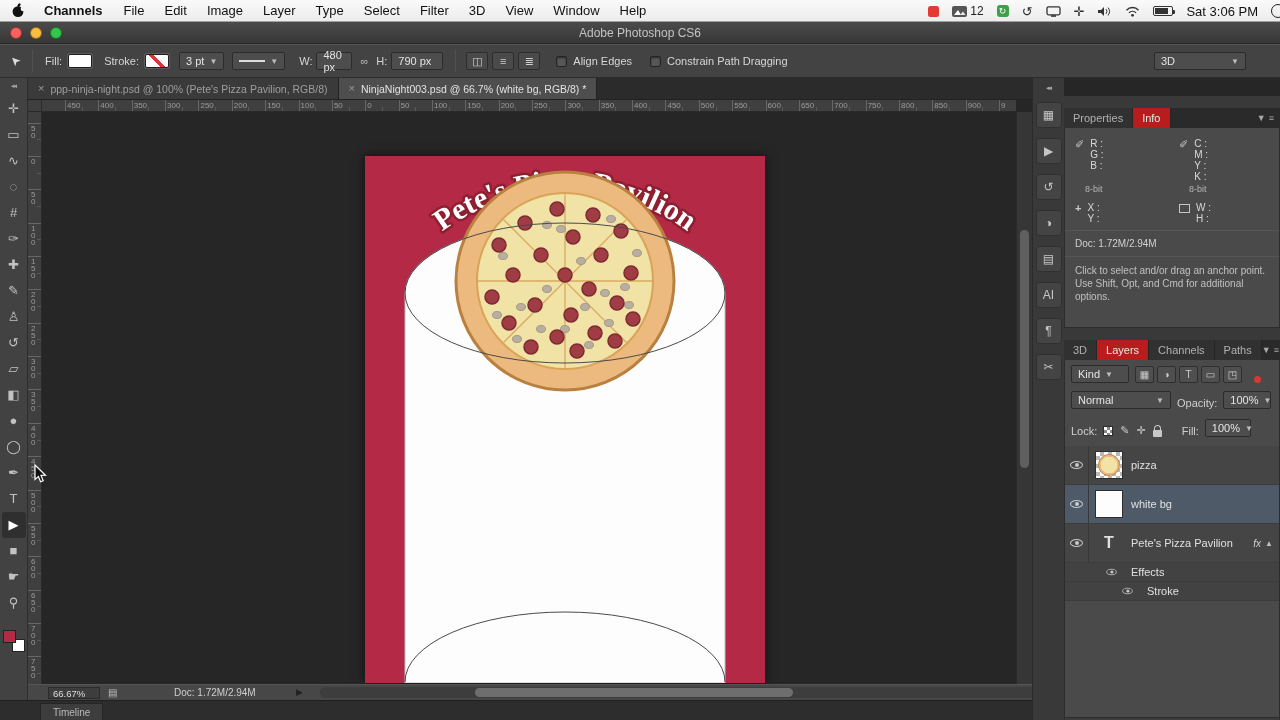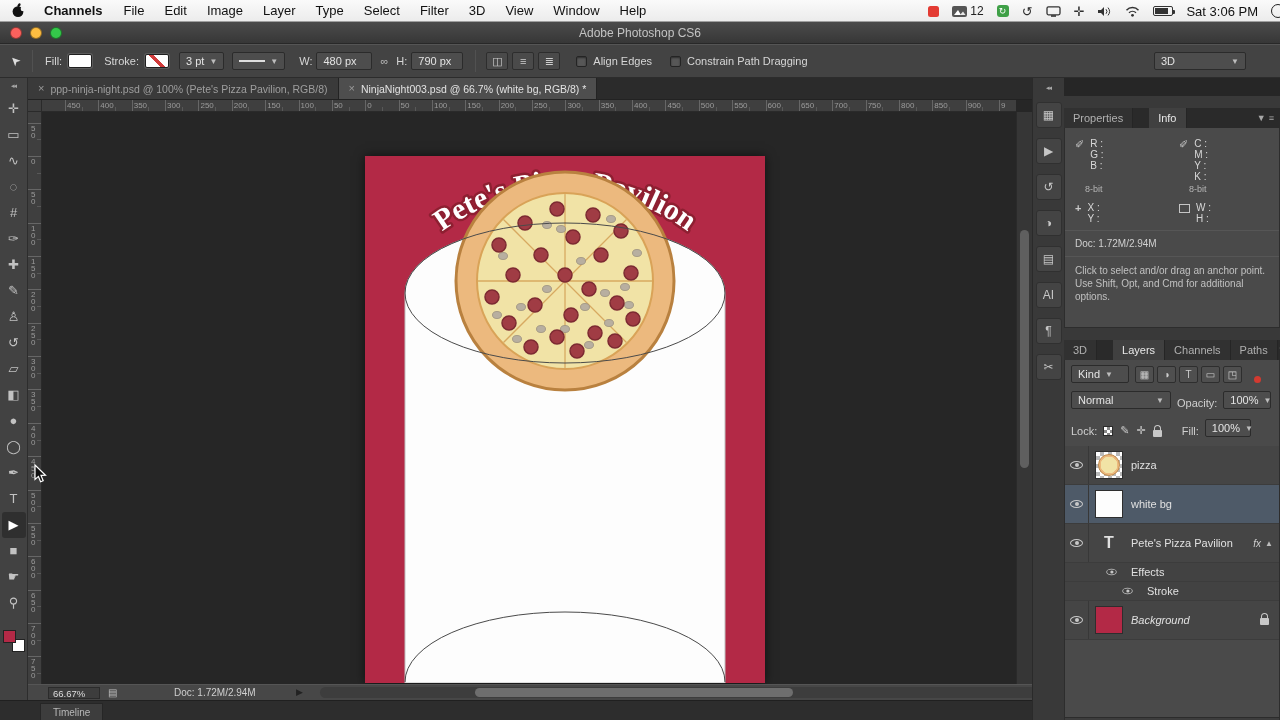--- a/index.html
+++ b/index.html
@@ -112,21 +112,21 @@
   
   .dockstrip{position:absolute;left:1032px;top:78px;width:32px;height:642px;background:#393939;
     border-left:1px solid #2a2a2a;display:flex;flex-direction:column;align-items:center;z-index:22;}
   .strip-chevron{font-size:7px;color:#a8a8a8;letter-spacing:-1px;margin:6px 0 10px 0;}
   .strip-icon{width:26px;height:26px;margin-bottom:10px;display:flex;align-items:center;justify-content:center;
     color:#c6c6c6;font-size:12px;background:#444;border:1px solid #303030;border-radius:3px;}
   .panels{position:absolute;left:1064px;top:96px;width:216px;height:642px;background:#393939;z-index:22;}
   .ptabrow{position:absolute;left:0;width:216px;height:20px;background:#2a2a2a;display:flex;align-items:stretch;}
   .ptab{padding:0 9px;font-size:11px;color:#b0b0b0;background:#313131;border-right:1px solid #252525;
     display:flex;align-items:center;}
-  .ptab.active{background:#404040;color:#e8e8e8;margin-left:16px;}
+  .ptab.active{background:#b91c1c;color:#e8e8e8;}
   .pmenu{margin-left:auto;color:#a8a8a8;font-size:9px;display:flex;align-items:center;padding-right:6px;gap:3px;}
   .pbody{position:absolute;left:0;width:216px;background:#4a4a4a;border:1px solid #2d2d2d;border-top:none;}
   .ilab{font-size:10px;color:#d8d8d8;line-height:11px;}
   .icol{position:absolute;display:flex;gap:6px;}
   .icol .icon{color:#c9c9c9;font-size:11px;}
   .boxicon{display:inline-block;width:11px;height:9px;border:1px solid #c5c5c5;margin-top:2px;}
   .bits{position:absolute;font-size:9px;color:#b5b5b5;}
   .idivider{position:absolute;left:0;width:214px;height:1px;background:#3a3a3a;border-bottom:1px solid #565656;}
   .idoc{position:absolute;left:10px;font-size:10px;color:#d0d0d0;}
   .ihint{position:absolute;left:10px;width:194px;font-size:10px;line-height:13px;color:#c0c0c0;}
@@ -258,21 +258,21 @@
     <span class="swatch none" style="margin-left:6px;"></span>
     <span class="field" style="margin-left:10px;">
       <span>3 pt</span>
         <span class="dd">▼</span>
     </span>
     <span class="field" style="margin-left:8px;">
       <span class="linepreview"></span>
         <span class="dd">▼</span>
     </span>
     <span class="ob-label" style="margin-left:14px;">W:</span>
-    <span class="field" style="margin-left:4px;width:56px;">
+    <span class="field" style="margin-left:4px;width:36px;">
       <span>480 px</span>
     </span>
     <span class="ob-label" style="margin-left:8px;color:#bdbdbd;">∞</span>
     <span class="ob-label" style="margin-left:8px;">H:</span>
     <span class="field" style="margin-left:4px;width:52px;">
       <span>790 px</span>
     </span>
     <span class="ob-sep" style="margin-left:12px;"></span>
     <span id="path-buttons" style="display:flex;gap:4px;margin-left:10px;">
         <span class="obtn">◫</span>
@@ -744,28 +744,20 @@
               <span class="eye"></span>
             </div>
             <span class="lname">Effects</span>
           </div>
           <div class="layer-row h19">
             <div class="eyecell" style="border-right: none; margin-left: 50px;">
               <span class="eye"></span>
             </div>
             <span class="lname">Stroke</span>
           </div>
-          <div class="layer-row h39">
-            <div class="eyecell">
-              <span class="eye"></span>
-            </div>
-            <div class="thumb" style="background: rgb(179, 41, 70);"></div>
-            <span class="lname it">Background</span>
-            <span class="rowlock"><span class="padlock"></span></span>
-          </div>
         </div>
       <div class="pfooter" id="panel-footer" style="top:357px;">
           <span class="pficon">∞</span>
           <span class="pficon" style="font-style: italic;">fx</span>
           <span class="pficon">▣</span>
           <span class="pficon">◑</span>
           <span class="pficon">▱</span>
           <span class="pficon">⊞</span>
           <span class="pficon">▯</span>
         </div>

